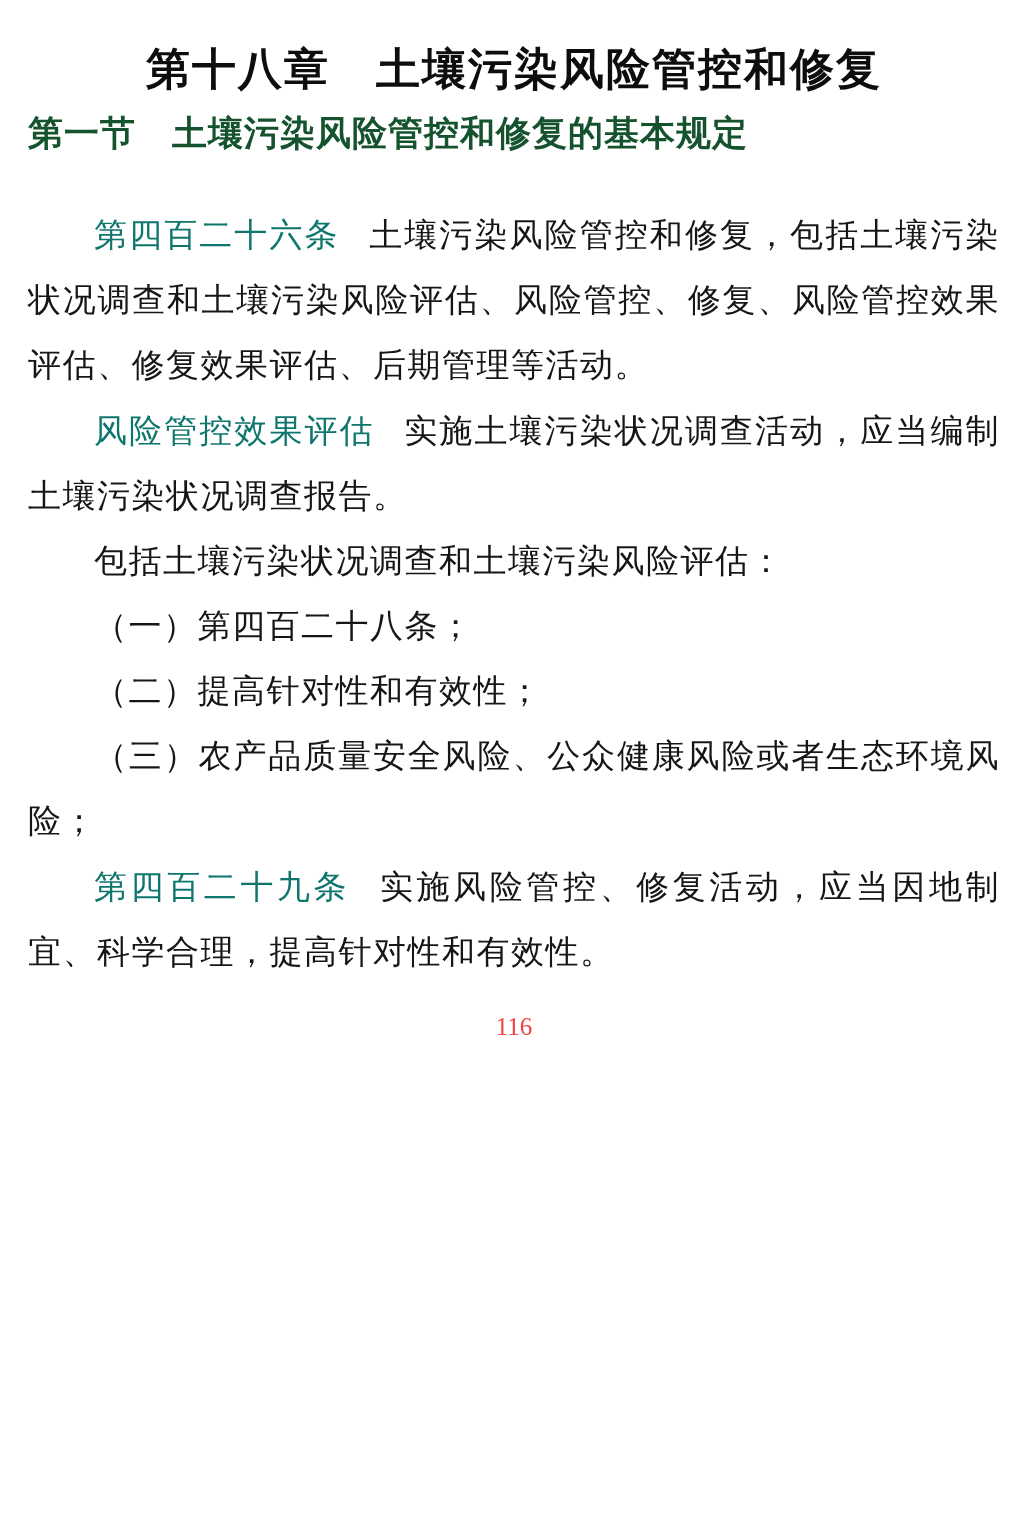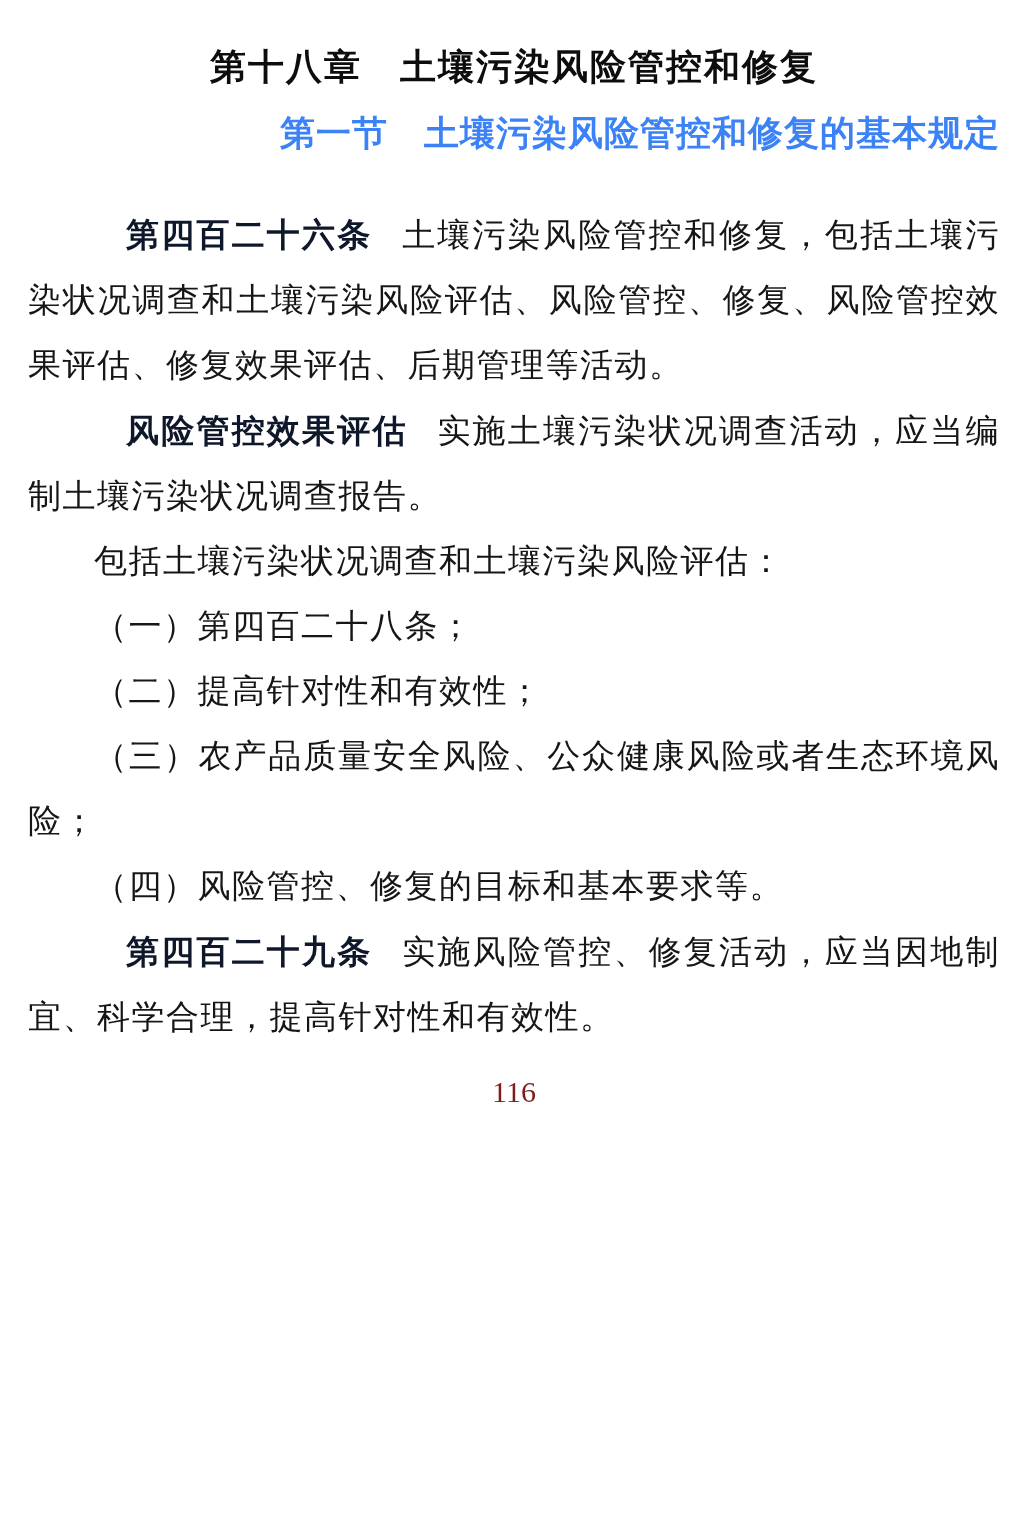--- a/index.html
+++ b/index.html
@@ -14,68 +14,67 @@
     margin: 0 auto;
     background: #ffffff;
     color: #111111;
     box-sizing: border-box;
     padding: 38px 24px 0 28px;
     overflow: hidden;
     font-family: "Liberation Serif", "DejaVu Serif", serif;
   }
   .chapter-title {
     margin: 0;
-    font-family: Liberation Mono, monospace;
+    font-family: Liberation Serif, serif;
     font-weight: 700;
-    font-size: 36px;
+    font-size: 44px;
     line-height: 64px;
     text-align: center;
     letter-spacing: 2px;
     color: #0d0d0d;
   }
   .section-title {
     margin: 0;
     font-family: "Liberation Serif", "DejaVu Serif", serif;
     font-weight: 600;
     font-size: 35px;
     line-height: 64px;
-    text-align: right;
+    text-align: left;
     letter-spacing: 1px;
-    color: #3b82f6;
+    color: #14532d;
   }
   .body-text {
     margin-top: 36px;
     font-size: 33px;
     line-height: 65px;
     color: #161616;
   }
   .para {
     margin: 0;
     text-indent: 2em;
     text-align: justify;
     letter-spacing: 1.5px;
   }
   .lead {
     font-family: "Liberation Sans", "DejaVu Sans", sans-serif;
-    font-weight: 700;
+    font-weight: 400;
     font-style: normal;
     margin-right: 0.9em;
-    color: #0f172a;
-    margin-left: 32px;
+    color: #0f766e;
   }
   .lead:empty {
     display: none;
   }
   .page-footer {
     margin-top: 22px;
     text-align: center;
     font-family: "Liberation Serif", "DejaVu Serif", serif;
-    font-size: 30px;
+    font-size: 25px;
     line-height: 40px;
-    color: #7f1d1d;
+    color: #ef4444;
   }
 </style>
 </head>
 <body>
 
 <div class="page">
 
   <h1 class="chapter-title">第十八章　土壤污染风险管控和修复</h1>
 
   <h2 class="section-title">第一节　土壤污染风险管控和修复的基本规定</h2>
@@ -89,21 +88,20 @@
 
 
     <p class="para"><span>包括土壤污染状况调查和土壤污染风险评估：</span></p>
 
     <p class="para"><span>（一）第四百二十八条；</span></p>
 
     <p class="para"><span>（二）提高针对性和有效性；</span></p>
 
     <p class="para"><span>（三）农产品质量安全风险、公众健康风险或者生态环境风险；</span></p>
 
-    <p class="para"><span>（四）风险管控、修复的目标和基本要求等。</span></p>
 
     <p class="para"><b class="lead">第四百二十九条</b><span>实施风险管控、修复活动，应当因地制宜、科学合理，提高针对性和有效性。</span></p>
 
   </div>
 
   <div class="page-footer">116</div>
 
 </div>
 
 </body></html>

